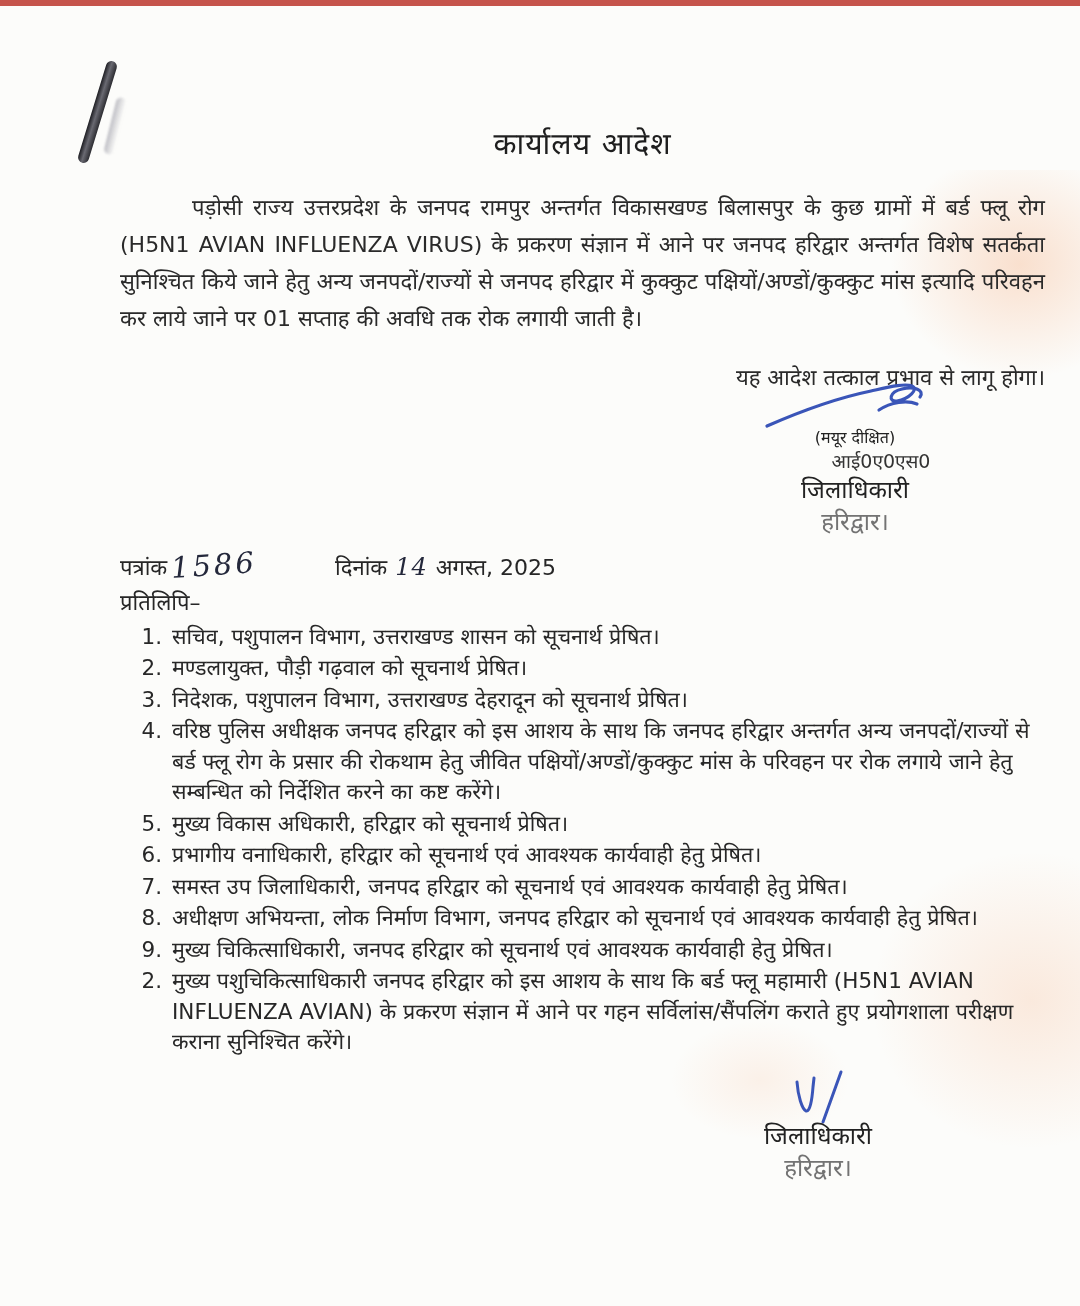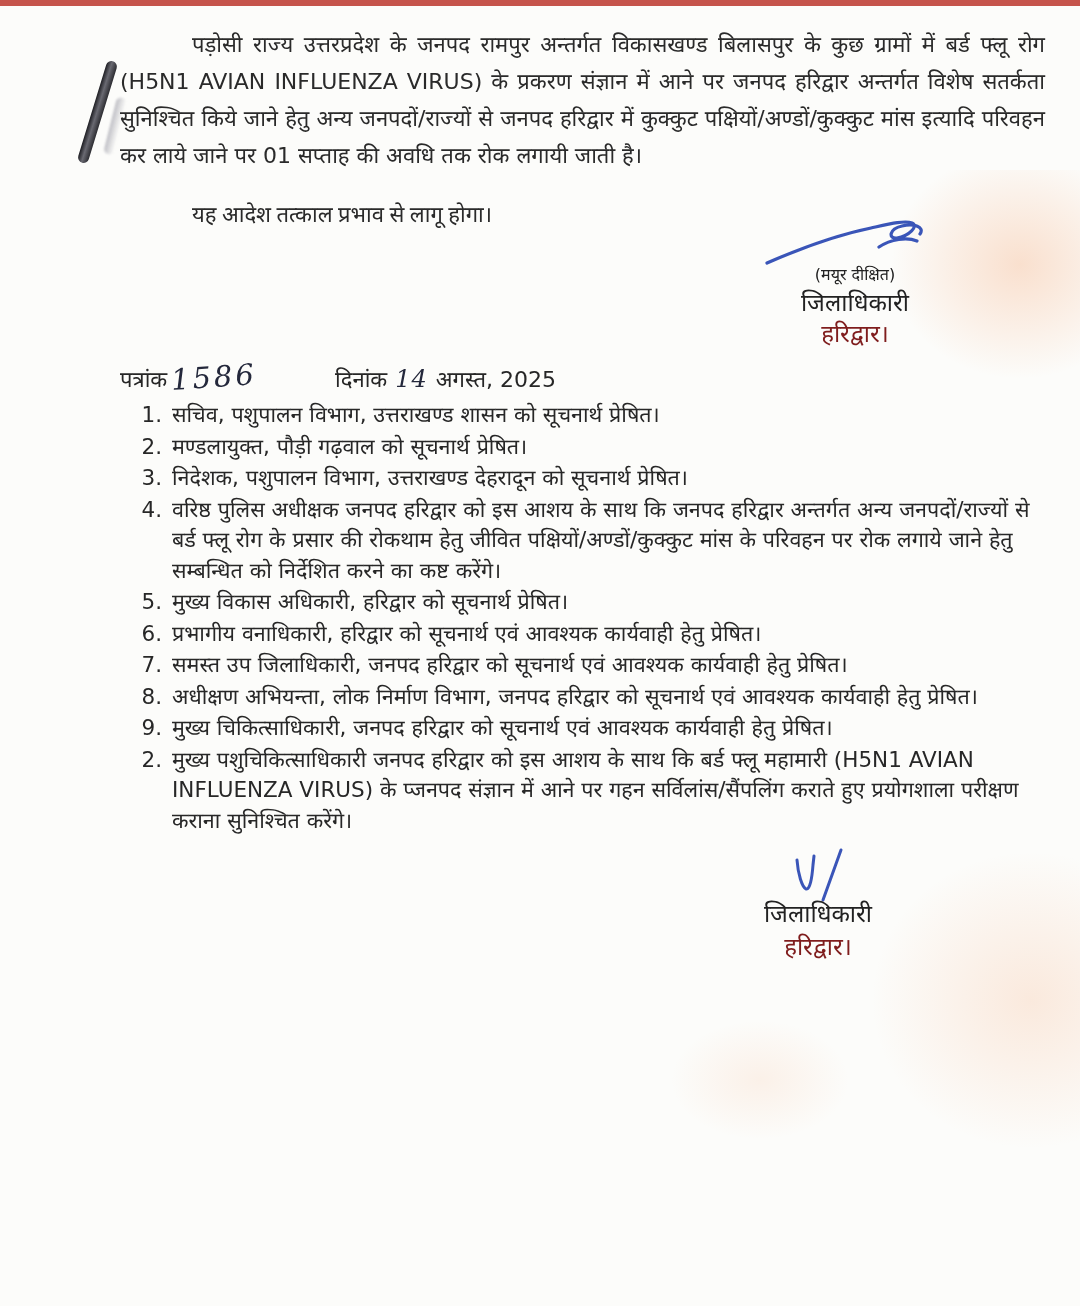--- a/index.html
+++ b/index.html
@@ -34,30 +34,30 @@
     background:linear-gradient(90deg,rgba(140,140,152,0.55),rgba(140,140,152,0));
     border-radius:5px;transform:rotate(14deg);filter:blur(1px);
   }
   .content{position:absolute;left:120px;top:0;width:925px;}
   .doc-title{
     margin-top:122px;text-align:center;
     font-size:30px;letter-spacing:1px;color:#1e1e1e;
   }
   .para{font-size:22px;line-height:37px;text-align:justify;color:#2a2a2a;}
   .para1{margin-top:26px;text-indent:72px;}
-  .para2{text-indent:72px;text-align:left;font-family:Liberation Serif, serif;}
+  .para2{text-indent:72px;text-align:right;}
   .sig-block{
     width:270px;margin:-42px 55px 0 auto;
     text-align:center;position:relative;line-height:1.3;
   }
   .sig-scrawl{display:block;margin:0 auto -6px auto;position:relative;left:-6px;}
   .sig-name{font-size:16px;color:#222;}
   .sig-service{font-size:19px;color:#333;transform:translateX(26px);}
   .sig-post{font-size:24px;color:#222;margin-top:2px;}
-  .sig-place{font-size:24px;color:#7f1d1d;}
+  .sig-place{font-size:24px;color:#737373;}
   .office-heading{
     margin-top:16px;text-align:center;
     font-size:26px;font-weight:bold;color:#1b1b1b;
   }
   .ref-line{margin-top:10px;font-size:22px;display:flex;align-items:baseline;color:#262626;}
   .hand{font-family:"DejaVu Serif",serif;font-style:italic;color:#24283b;}
   .hand-num{font-size:29px;letter-spacing:3px;margin:0 16px 0 4px;transform:rotate(-4deg);display:inline-block;}
   .hand-day{font-size:24px;letter-spacing:1px;margin:0 8px;display:inline-block;}
   .date-label{margin-left:62px;}
   .copies-label{font-size:22px;margin-top:4px;color:#262626;}
@@ -85,42 +85,45 @@
   <div class="tint t2"></div>
   <div class="tint t3"></div>
 
   <div class="staple">
     <div class="pin-shadow"></div>
     <div class="pin"></div>
   </div>
 
   <div class="content">
 
+    <div class="doc-title">कार्यालय आदेश</div>
 
     <p class="para para1">पड़ोसी राज्य उत्तरप्रदेश के जनपद रामपुर अन्तर्गत विकासखण्ड बिलासपुर के कुछ ग्रामों में बर्ड फ्लू रोग (H5N1 AVIAN INFLUENZA VIRUS) के प्रकरण संज्ञान में आने पर जनपद हरिद्वार अन्तर्गत विशेष सतर्कता सुनिश्चित किये जाने हेतु अन्य जनपदों/राज्यों से जनपद हरिद्वार में कुक्कुट पक्षियों/अण्डों/कुक्कुट मांस इत्यादि परिवहन कर लाये जाने पर 01 सप्ताह की अवधि तक रोक लगायी जाती है।</p>
     <p class="para para2">यह आदेश तत्काल प्रभाव से लागू होगा।</p>
 
     <div class="sig-block">
       <svg class="sig-scrawl" width="180" height="58" viewBox="0 0 180 58">
         <path d="M8 50 C40 36, 78 22, 112 15 C130 11, 146 7, 153 10 C160 13, 150 23, 138 25 C129 26, 130 16, 143 13 C155 10, 166 14, 161 21 M120 34 C132 26, 148 24, 158 28" fill="none" stroke-width="3.2" stroke-linecap="round" stroke="#3a55b8"></path>
       </svg>
       <div class="sig-name">(मयूर दीक्षित)</div>
+      <div class="sig-service">आई0ए0एस0</div>
       <div class="sig-post">जिलाधिकारी</div>
       <div class="sig-place">हरिद्वार।</div>
     </div>
 
 
     <div class="ref-line">
       <span>पत्रांक</span>
       <span class="hand hand-num">1586</span>
       <span class="date-label">दिनांक</span>
       <span class="hand hand-day">14</span>
       <span>अगस्त, 2025</span>
     </div>
 
+    <div class="copies-label">प्रतिलिपि–</div>
 
     <div class="copy-list">
       <div class="copy-item">
         <span class="copy-num">1.</span>
         <span class="copy-text">सचिव, पशुपालन विभाग, उत्तराखण्ड शासन को सूचनार्थ प्रेषित।</span>
       </div>
       <div class="copy-item">
         <span class="copy-num">2.</span>
         <span class="copy-text">मण्डलायुक्त, पौड़ी गढ़वाल को सूचनार्थ प्रेषित।</span>
       </div>
@@ -147,21 +150,21 @@
       <div class="copy-item">
         <span class="copy-num">8.</span>
         <span class="copy-text">अधीक्षण अभियन्ता, लोक निर्माण विभाग, जनपद हरिद्वार को सूचनार्थ एवं आवश्यक कार्यवाही हेतु प्रेषित।</span>
       </div>
       <div class="copy-item">
         <span class="copy-num">9.</span>
         <span class="copy-text">मुख्य चिकित्साधिकारी, जनपद हरिद्वार को सूचनार्थ एवं आवश्यक कार्यवाही हेतु प्रेषित।</span>
       </div>
       <div class="copy-item">
         <span class="copy-num">2.</span>
-        <span class="copy-text">मुख्य पशुचिकित्साधिकारी जनपद हरिद्वार को इस आशय के साथ कि बर्ड फ्लू महामारी (H5N1 AVIAN INFLUENZA VIRUS) के प्जनपद संज्ञान में आने पर गहन सर्विलांस/सैंपलिंग कराते हुए प्रयोगशाला परीक्षण कराना सुनिश्चित करेंगे।</span>
+        <span class="copy-text">मुख्य पशुचिकित्साधिकारी जनपद हरिद्वार को इस आशय के साथ कि बर्ड फ्लू महामारी (H5N1 AVIAN INFLUENZA AVIAN) के प्रकरण संज्ञान में आने पर गहन सर्विलांस/सैंपलिंग कराते हुए प्रयोगशाला परीक्षण कराना सुनिश्चित करेंगे।</span>
       </div>
     </div>
 
     <div class="sig-bottom">
       <svg class="sig-tick" width="70" height="60" viewBox="0 0 70 60">
         <path d="M14 16 C15 30, 19 43, 23 45 C27 46, 29 34, 30 21 L31 12 M40 56 L58 6" fill="none" stroke-width="3" stroke-linecap="round" stroke="#3a55b8"></path>
       </svg>
       <div class="sig-post">जिलाधिकारी</div>
       <div class="sig-place">हरिद्वार।</div>
     </div>

